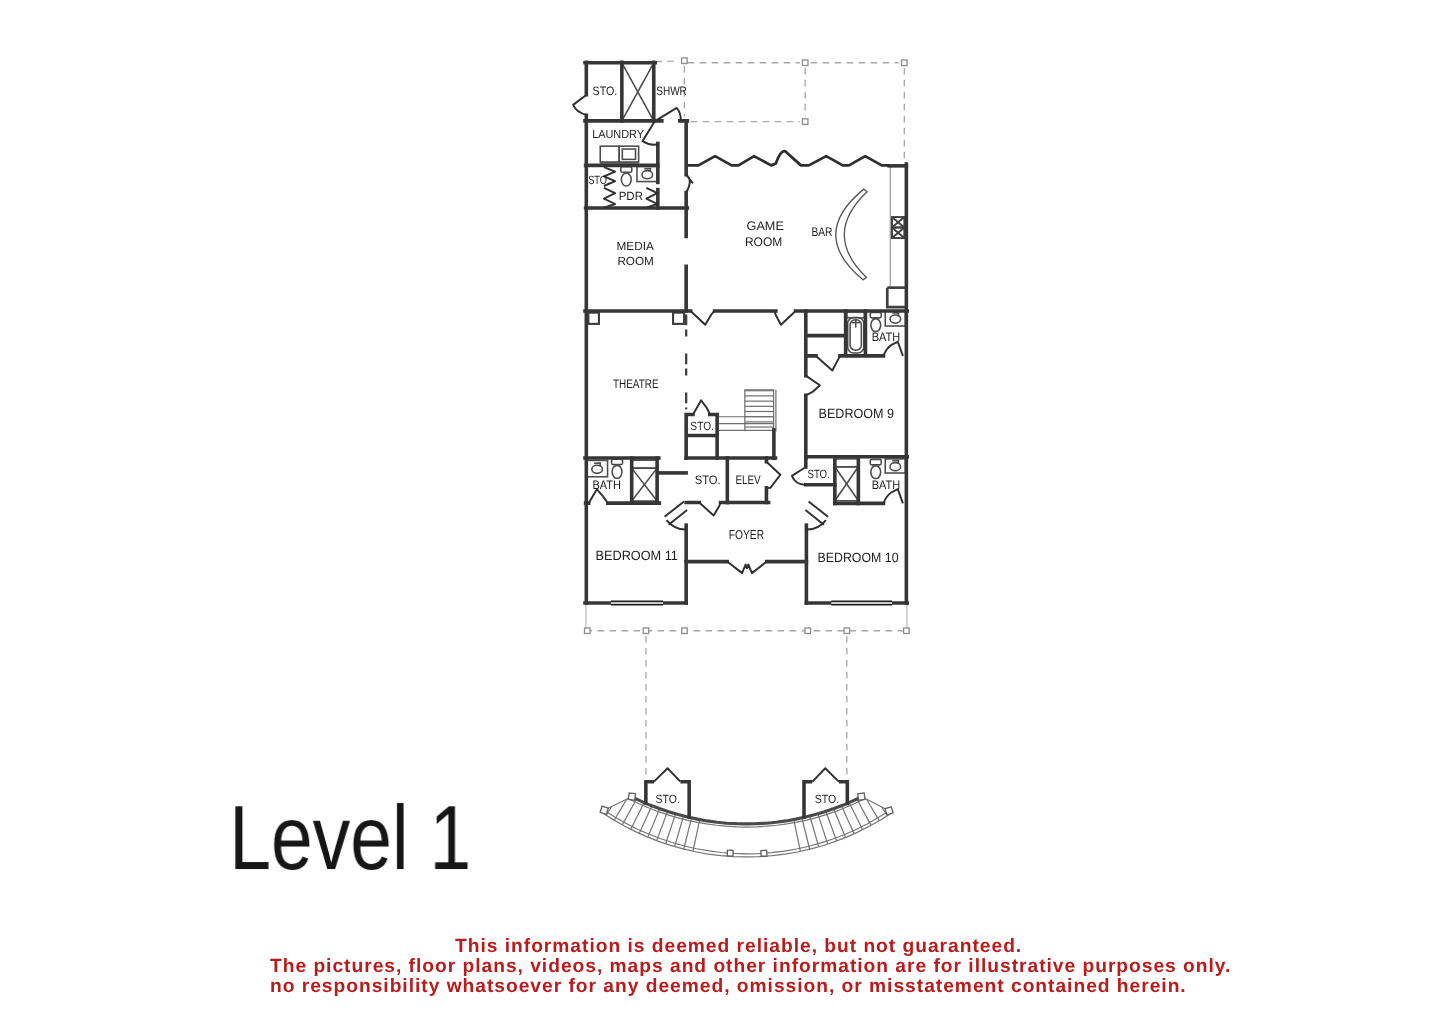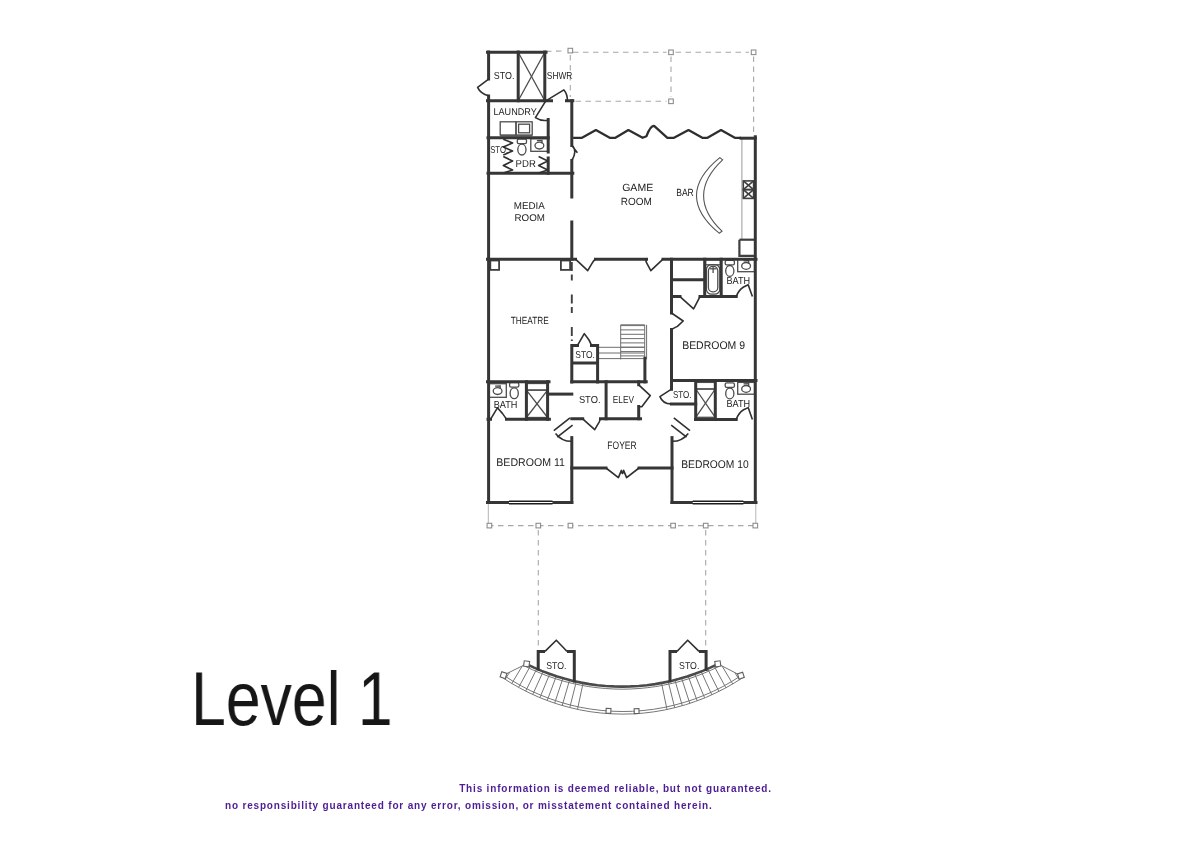--- a/index.html
+++ b/index.html
@@ -1,18 +1,18 @@
 <!DOCTYPE html>
 <html><head><meta charset="utf-8">
 <style>
 html,body{margin:0;padding:0;background:#ffffff;width:1200px;height:850px;overflow:hidden}
 body{font-family:"Liberation Sans",sans-serif;position:relative;-webkit-font-smoothing:antialiased}
 #plan{position:absolute;left:0;top:0;transform:translateZ(0)}
 #level{position:absolute;will-change:transform;left:191px;top:655px;font-size:76px;color:#161616;letter-spacing:0;transform:scaleX(0.823);transform-origin:0 0}
-#foot{position:absolute;transform:translateZ(0);left:225px;top:779.5px;width:818px;color:#4c1d95;font-weight:bold;font-size:10px;line-height:17.3px;white-space:nowrap;letter-spacing:0.82px}
+#foot{position:absolute;transform:translateZ(0);left:225px;top:779.5px;width:818px;color:#b91c1c;font-weight:bold;font-size:16px;line-height:17.3px;white-space:nowrap;letter-spacing:0.82px}
 #foot .c{text-align:center}
 </style></head>
 <body>
 
 <div id="plan"><svg width="1200" height="850" viewBox="0 0 1200 850" xmlns="http://www.w3.org/2000/svg" text-rendering="geometricPrecision">
 <style>
 .w{stroke:#363636;stroke-width:3;fill:none;stroke-linecap:square}
 .sw{stroke:#363636;stroke-width:3;fill:none}
 .d{stroke:#303030;stroke-width:1.6;fill:none;stroke-linejoin:round}
 .f{stroke:#4c4c4c;stroke-width:1.3;fill:none}
@@ -396,13 +396,14 @@
 
 <text x="530.6" y="466.3" font-size="11.2" textLength="68.7" lengthAdjust="spacingAndGlyphs">BEDROOM 11</text>
 
 <text x="715.0" y="468.3" font-size="11.2" textLength="67.5" lengthAdjust="spacingAndGlyphs">BEDROOM 10</text>
 </svg></div>
 
 <div id="level">Level 1</div>
 
 <div id="foot">
     <div class="c" style="margin-left:-37px">This information is deemed reliable, but not guaranteed.</div>
-    <div>no responsibility guaranteed for any error, omission, or misstatement contained herein.</div>
+    <div>The pictures, floor plans, videos, maps and other information are for illustrative purposes only.</div>
+    <div>no responsibility whatsoever for any deemed, omission, or misstatement contained herein.</div>
   </div>
 </body></html>

